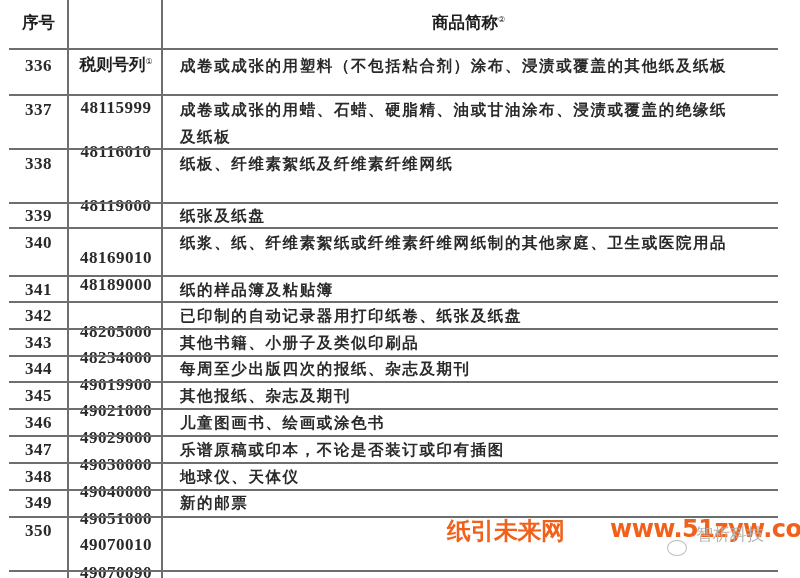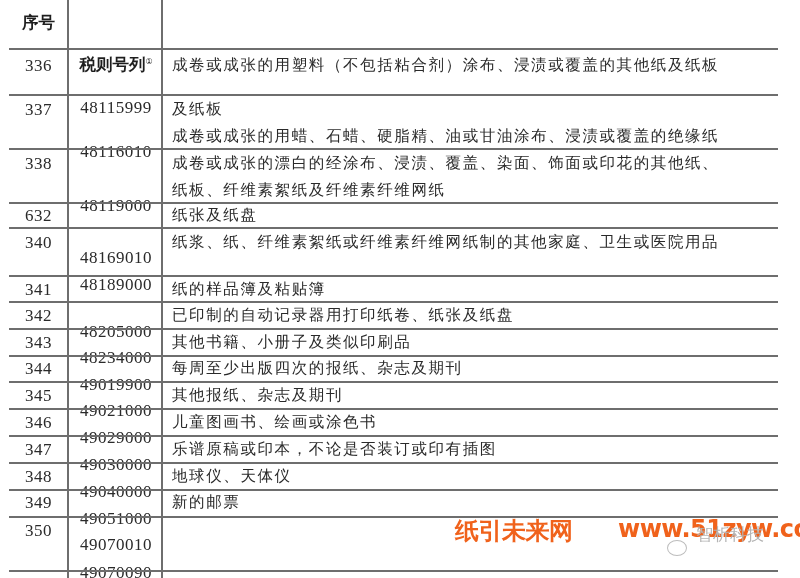--- a/index.html
+++ b/index.html
@@ -6,86 +6,86 @@
   body {
     width: 800px; height: 578px; overflow: hidden; position: relative;
     background: #ffffff;
     font-family: "DejaVu Serif", "Liberation Serif", serif;
     color: #2a2a2a;
   }
   .table { position: absolute; left: 0; top: 0; width: 800px; height: 464px; }
   .row { position: absolute; left: 0; width: 778px; }
   .hline { position: absolute; left: 9px; width: 769px; height: 2px; background: #6e6e6e; }
   .vline { position: absolute; top: 0; width: 2px; height: 578px; background: #6e6e6e; }
-  .cell { position: absolute; top: 0; box-sizing: border-box; white-space: nowrap; }
+  .cell { position: absolute; top: 0; box-sizing: border-box; white-space: nowrap; font-weight: bold; }
   .c-no { left: 9px; width: 59px; text-align: center; }
   .c-code { left: 70px; width: 92px; text-align: center; margin-top: 42px; }
-  .c-name { left: 172px; width: 600px; }
+  .c-name { left: 180px; width: 600px; }
   .hdr .cell { font-family: "DejaVu Sans", "Liberation Sans", sans-serif; font-weight: bold; font-size: 16.5px; top: 12px; color: #1e1e1e; }
   .hdr .c-name { left: 432px; width: 200px; }
   sup.fn { font-size: 8px; vertical-align: super; font-weight: normal; }
   .body-cell { font-size: 15.5px; line-height: 27px; top: 0px; letter-spacing: 0.6px; }
   .body-cell.name { letter-spacing: 1.6px; }
   .num { font-family: "Liberation Serif", "DejaVu Serif", serif; font-size: 17px; letter-spacing: 0.5px; }
   .wm {
     position: absolute; font-family: "DejaVu Sans", "Liberation Sans", sans-serif;
     color: #f05a0f; font-size: 24px; font-weight: bold; letter-spacing: -0.5px;
-    white-space: nowrap; opacity: 0.95; margin-left: 8px;
+    white-space: nowrap; opacity: 0.95;
   }
   .wm2 {
     position: absolute; font-family: "DejaVu Sans", "Liberation Sans", sans-serif;
     color: #b4b4b4; font-size: 17px; white-space: nowrap;
   }
   .wechat { position: absolute; width: 18px; height: 14px; border: 1.5px solid #bdbdbd; border-radius: 50%; }
 </style>
 </head>
 <body>
 
 <div class="table">
 
   <div class="vline" style="left:67px"></div>
   <div class="vline" style="left:161px"></div>
 
   <div class="row hdr" style="top:0;height:48px">
     <div class="cell c-no"><span>序号</span></div>
     <div class="cell c-code"><span>税则号列</span><sup class="fn">①</sup></div>
+    <div class="cell c-name"><span>商品简称</span><sup class="fn">②</sup></div>
   </div>
   <div class="hline" style="top:48px"></div>
 
   <div class="row" style="top:52px">
     <div class="cell c-no body-cell num">336</div>
     <div class="cell c-code body-cell num">48115999</div>
     <div class="cell c-name body-cell name">
         <div>成卷或成张的用塑料（不包括粘合剂）涂布、浸渍或覆盖的其他纸及纸板</div>
       </div>
   </div>
   <div class="hline" style="top:94px"></div>
 
   <div class="row" style="top:96px">
     <div class="cell c-no body-cell num">337</div>
     <div class="cell c-code body-cell num">48116010</div>
     <div class="cell c-name body-cell name">
+        <div>成卷或成张的用蜡、石蜡、硬脂精、油或甘油涂布、浸渍或覆盖的绝缘纸</div>
         <div>及纸板</div>
-        <div>成卷或成张的用蜡、石蜡、硬脂精、油或甘油涂布、浸渍或覆盖的绝缘纸</div>
       </div>
   </div>
   <div class="hline" style="top:148px"></div>
 
   <div class="row" style="top:150px">
     <div class="cell c-no body-cell num">338</div>
     <div class="cell c-code body-cell num">48119000</div>
     <div class="cell c-name body-cell name">
-        <div>成卷或成张的漂白的经涂布、浸渍、覆盖、染面、饰面或印花的其他纸、</div>
         <div>纸板、纤维素絮纸及纤维素纤维网纸</div>
       </div>
   </div>
   <div class="hline" style="top:202px"></div>
 
   <div class="row" style="top:202px">
-    <div class="cell c-no body-cell num">632</div>
+    <div class="cell c-no body-cell num">339</div>
     <div class="cell c-code body-cell num">48169010</div>
     <div class="cell c-name body-cell name">
         <div>纸张及纸盘</div>
       </div>
   </div>
   <div class="hline" style="top:227px"></div>
 
   <div class="row" style="top:229px">
     <div class="cell c-no body-cell num">340</div>
     <div class="cell c-code body-cell num">48189000</div>

